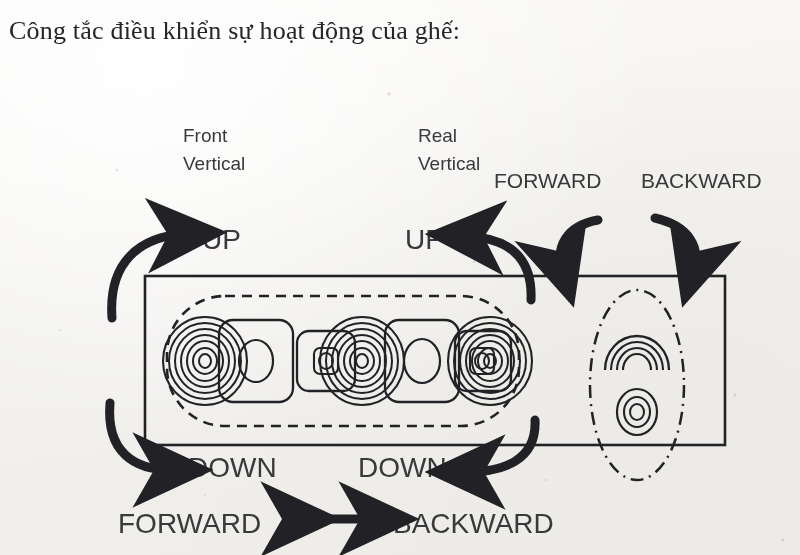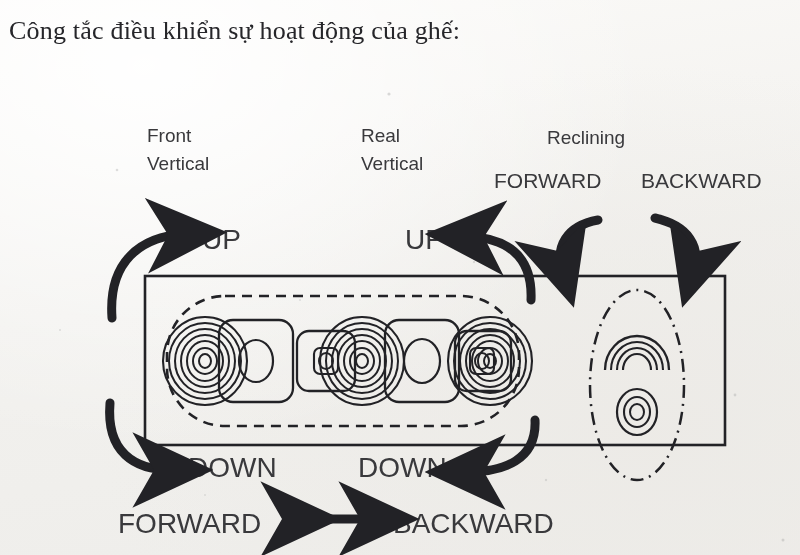--- a/index.html
+++ b/index.html
@@ -42,26 +42,26 @@
     font-family: "Liberation Serif", serif;
     font-size: 26px;
     letter-spacing: .2px;
     color: #26262a;
   }
 
   .lbl-sans {
     font-family: "Liberation Sans", sans-serif;
     color: #39393c;
   }
-  .lbl-head { font-size: 19px; line-height: 28px; }
+  .lbl-head { font-size: 19px; line-height: 28px; margin-left: 36px; }
   .lbl-caps { font-size: 21px; }
   .lbl-dir  { font-size: 28px; }
 
   #front-vertical { left: 147px; top: 122px; }
-  #real-vertical  { left: 361px; top: 122px; }
+  #real-vertical  { left: 382px; top: 122px; }
   #reclining      { left: 547px; top: 124px; }
   #recl-forward   { left: 494px; top: 169px; }
   #recl-backward  { left: 641px; top: 169px; }
 
   #up-left    { left: 202px; top: 224px; }
   #up-right   { left: 405px; top: 224px; }
   #down-left  { left: 188px; top: 452px; }
   #down-right { left: 358px; top: 452px; }
 
   #bottom-forward  { left: 118px; top: 508px; }
@@ -90,21 +90,20 @@
     <circle cx="546" cy="480" r="1.2" fill="#aaaaaa"></circle>
     <circle cx="60" cy="330" r="1.1" fill="#b2b2b2"></circle>
   </svg>
 
   <div class="txt" id="title">Công tắc điều khiển sự hoạt động của ghế:</div>
 
   <div class="txt lbl-sans lbl-head" id="front-vertical">Front
 Vertical</div>
   <div class="txt lbl-sans lbl-head" id="real-vertical">Real
 Vertical</div>
-  <div class="txt lbl-sans lbl-head" id="reclining">Reclining</div>
 
   <div class="txt lbl-sans lbl-caps" id="recl-forward">FORWARD</div>
   <div class="txt lbl-sans lbl-caps" id="recl-backward">BACKWARD</div>
 
   <div class="txt lbl-sans lbl-dir" id="up-left">UP</div>
   <div class="txt lbl-sans lbl-dir" id="up-right">UP</div>
   <div class="txt lbl-sans lbl-dir" id="down-left">DOWN</div>
   <div class="txt lbl-sans lbl-dir" id="down-right">DOWN</div>
 
   <div class="txt lbl-sans lbl-dir" id="bottom-forward">FORWARD</div>

